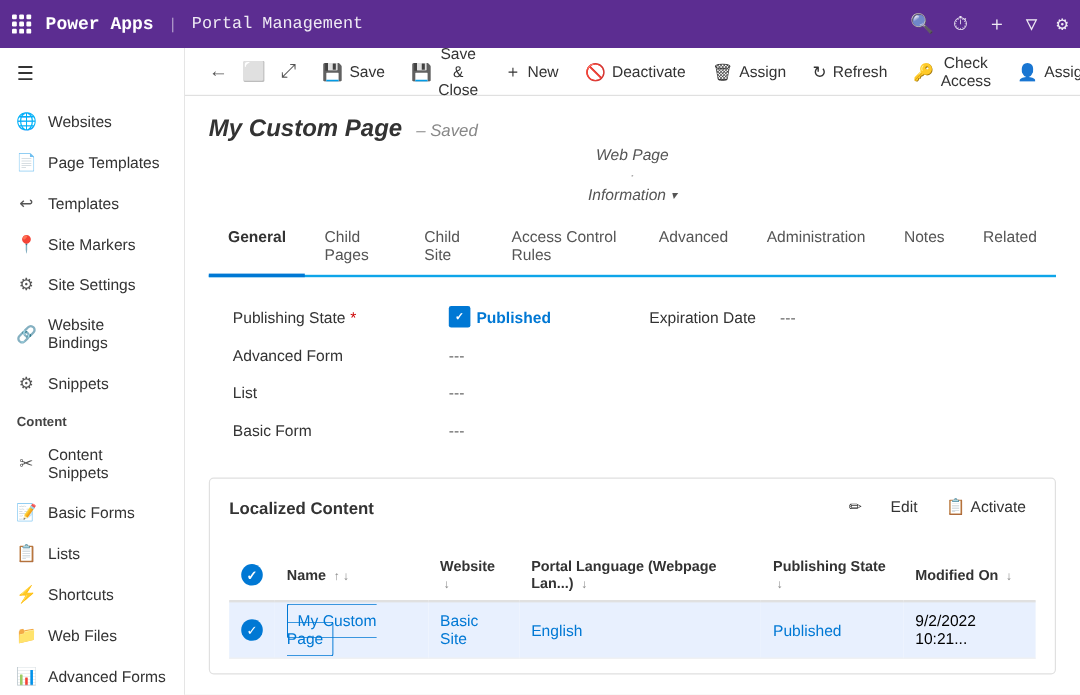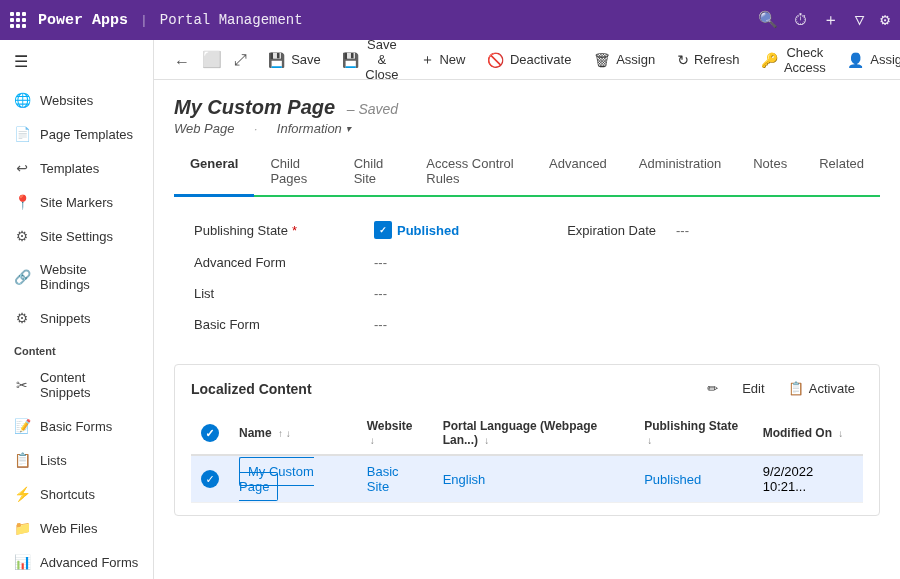--- a/index.html
+++ b/index.html
@@ -85,54 +85,54 @@
     }
     .cmd-btn .icon { font-size: 14px; }
     .cmd-nav { display: flex; align-items: center; gap: 4px; padding: 0 6px; }
     .cmd-nav button { border: none; background: none; cursor: pointer; font-size: 16px; color: #555; padding: 2px 4px; border-radius: 2px; }
 
     
     .page-content { flex: 1; overflow-y: auto; padding: 16px 20px; background: white; }
     .page-header { margin-bottom: 12px; font-style: italic; }
     .page-title { font-size: 20px; font-weight: 600; color: #333; }
     .page-title-saved { font-size: 14px; color: #888; margin-left: 8px; font-weight: 400; }
-    .page-subtitle { display: flex; align-items: center; gap: 19px; margin-top: 2px; font-size: 13px; color: #555; }
+    .page-subtitle { display: flex; align-items: center; gap: 2px; margin-top: 2px; font-size: 13px; color: #555; flex-direction: column; }
     .page-subtitle .sep { color: #aaa; }
     .page-subtitle-link { display: flex; align-items: center; gap: 4px; cursor: pointer; color: #555; }
     .page-subtitle-link .chevron { font-size: 10px; }
 
     
-    .tabs { display: flex; border-bottom: 2px solid #22c55e; margin-bottom: 0; }
+    .tabs { display: flex; border-bottom: 2px solid #0ea5e9; margin-bottom: 0; }
     .tab {
       padding: 8px 16px;
       cursor: pointer;
       font-size: 13px;
       color: #555;
       border-bottom: 3px solid transparent;
       margin-bottom: -2px;
     }
     .tab.active { color: #333; font-weight: 600; border-bottom-color: #0078d4; }
 
     
     .form-section { padding: 16px 0; }
     .form-row { display: flex; align-items: center; padding: 8px 20px; gap: 20px; }
     .form-label { width: 160px; color: #333; font-size: 13px; flex-shrink: 0; display: flex; align-items: center; gap: 4px; }
     .form-label .req { color: #c00; }
     .form-value { color: #333; font-size: 13px; display: flex; align-items: center; gap: 6px; }
     .form-value.published { color: #0078d4; font-weight: 600; display: flex; align-items: center; gap: 5px; }
     .form-value.dashes { color: #666; }
     .field-icon { width: 18px; height: 18px; background: #0078d4; border-radius: 2px; display: flex; align-items: center; justify-content: center; }
     .field-icon span { color: white; font-size: 9px; font-weight: bold; }
-    .expiration-group { margin-left: 88px; display: flex; align-items: center; gap: 20px; }
+    .expiration-group { margin-left: 62px; display: flex; align-items: center; gap: 20px; }
     .exp-label { color: #333; font-size: 13px; }
     .exp-value { color: #666; }
 
     
     .localized-section { margin-top: 8px; border: 1px solid #e0e0e0; border-radius: 4px; padding: 12px 16px; }
-    .localized-header { display: flex; align-items: center; margin-bottom: 12px; }
+    .localized-header { display: flex; align-items: center; margin-bottom: 24px; }
     .localized-title { font-size: 14px; font-weight: 600; color: #333; flex: 1; }
     .localized-actions { display: flex; align-items: center; gap: 8px; }
     .loc-action-btn { display: flex; align-items: center; gap: 4px; border: none; background: none; cursor: pointer; font-size: 13px; color: #333; padding: 4px 8px; }
 
     
     .data-table { width: 100%; border-collapse: collapse; }
     .data-table th { padding: 7px 10px; text-align: left; font-size: 12px; font-weight: 600; color: #333; border-bottom: 2px solid #e0e0e0; }
     .data-table th .sort { font-size: 10px; color: #888; margin-left: 3px; }
     .data-table td { padding: 8px 10px; border-bottom: 1px solid #f0f0f0; font-size: 13px; }
     .data-table .selected td { background: #e8f0fe; }

